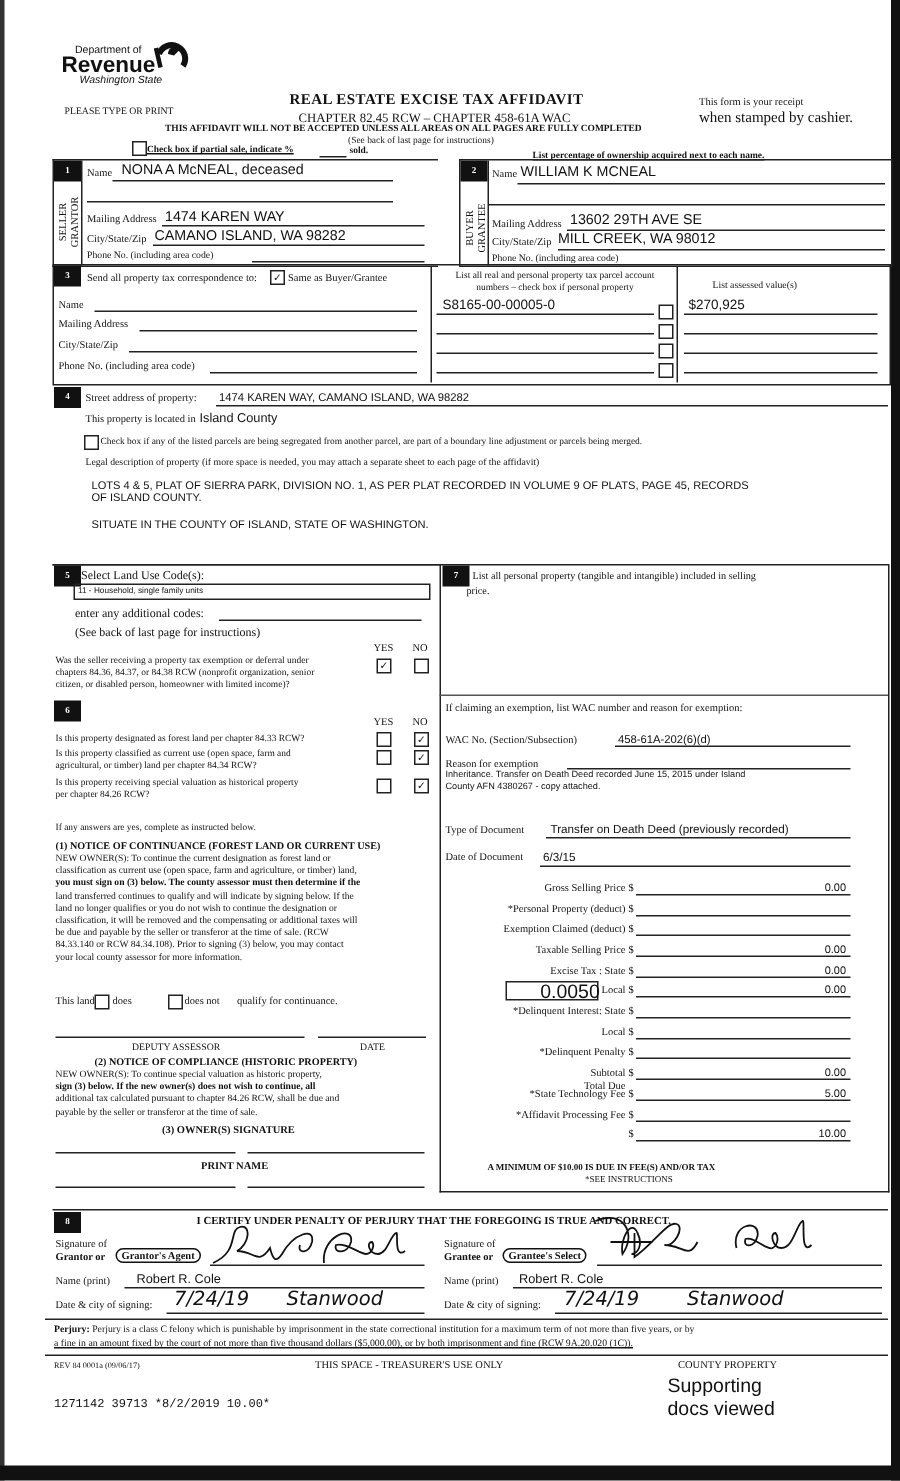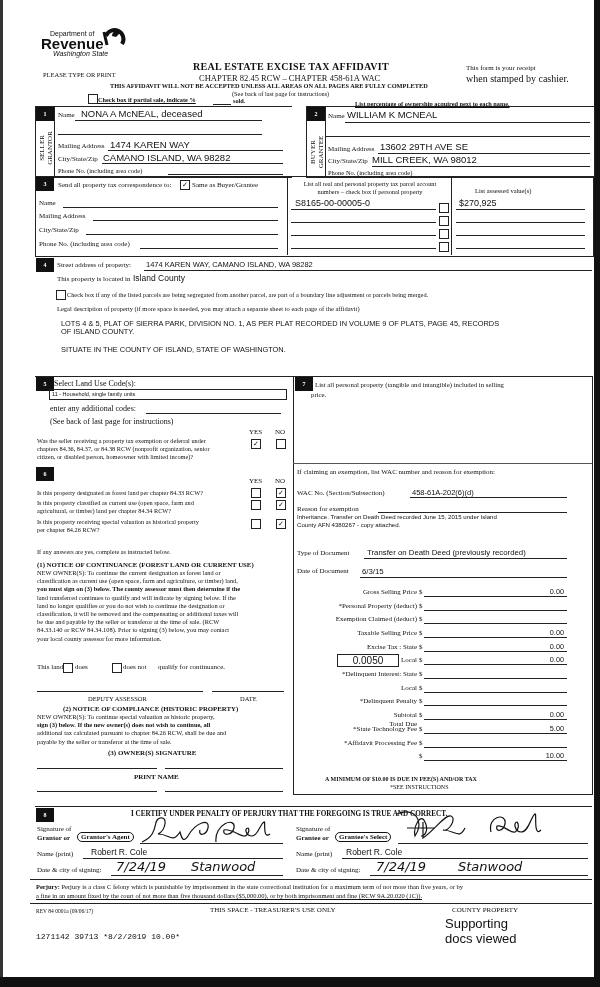--- a/index.html
+++ b/index.html
@@ -241,21 +241,21 @@
 <div class="val" style="left:297px;top:521px;font-size:6.1px;">County AFN 4380267 - copy attached.</div>
 
 <div class="p serif" style="left:297px;top:549px;font-size:7px;white-space:nowrap;">Type of Document</div>
 <div class="line" style="left:364px;top:558px;width:203px;"></div>
 <div class="val" style="left:367px;top:548px;font-size:7.8px;">Transfer on Death Deed (previously recorded)</div>
 <div class="p serif" style="left:297px;top:567px;font-size:7px;white-space:nowrap;">Date of Document</div>
 <div class="line" style="left:360px;top:577px;width:207px;"></div>
 <div class="val" style="left:362px;top:567px;font-size:7.8px;">6/3/15</div>
 
 <div class="box" style="left:337px;top:654px;width:60px;height:11px;">
-  <span class="abs sans" style="left:0;width:60px;text-align:center;top:0;font-size:10px;line-height:11px;">0.0050</span>
+  <span class="abs sans" style="left:12px;width:60px;text-align:center;top:0;font-size:13px;line-height:11px;">0.0050</span>
 </div>
 
 <div>
   <div class="lbl serif right" style="right:183px;top:588px;">Gross Selling Price</div>
   <div class="lbl serif" style="left:419px;top:588px;">$</div>
   <div class="line" style="left:424px;top:596px;width:143px;"></div>
   <div class="val right" style="right:36px;top:587px;font-size:7.3px;">0.00</div>
 
   <div class="lbl serif right" style="right:183px;top:602px;">*Personal Property (deduct)</div>
   <div class="lbl serif" style="left:419px;top:602px;">$</div>

